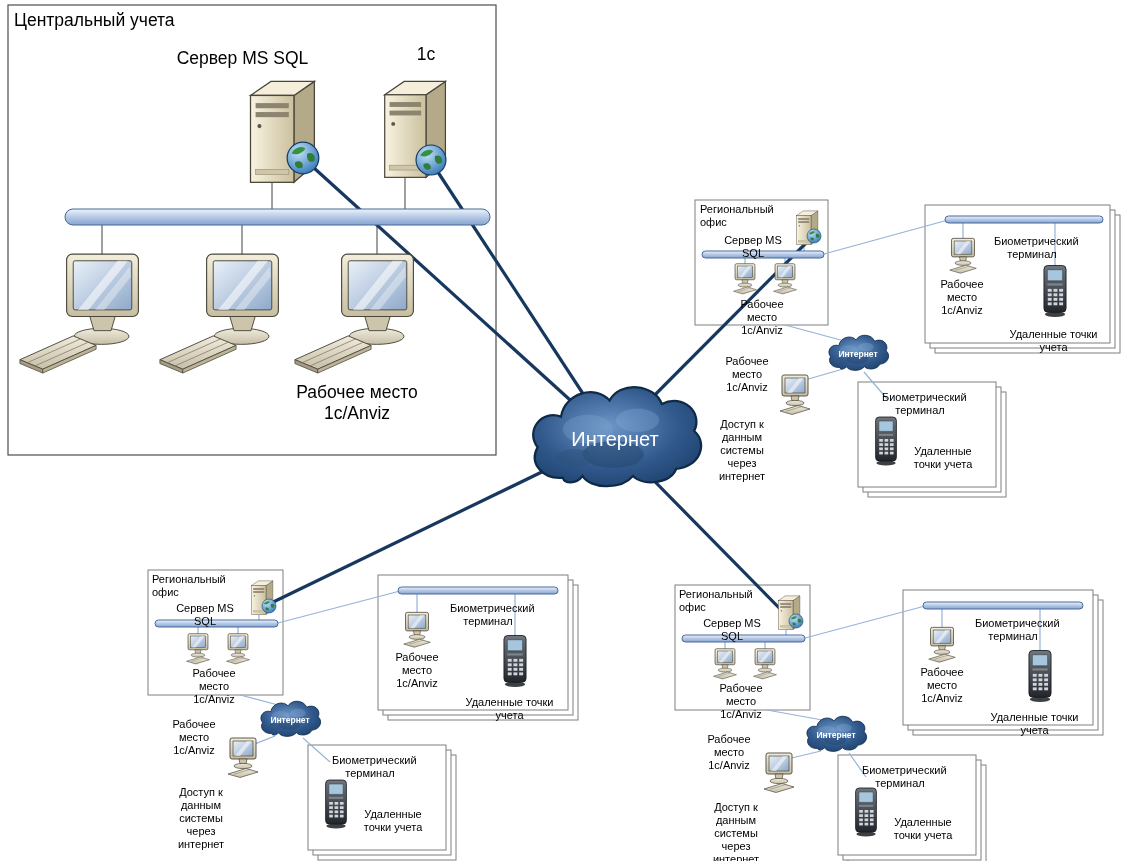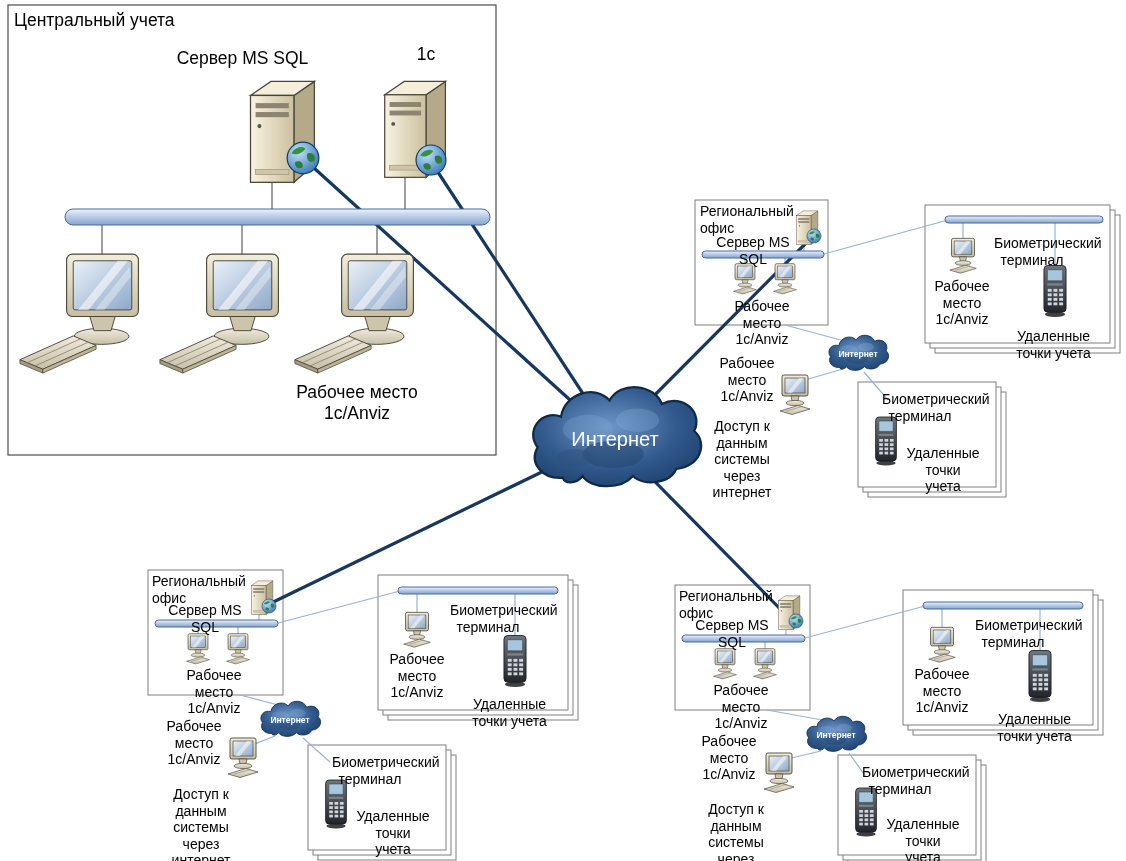--- a/index.html
+++ b/index.html
@@ -1,20 +1,20 @@
 <!DOCTYPE html>
 <html><head>
 <meta charset="utf-8">
 <style>
   html,body{margin:0;padding:0;background:#fff}
   .canvas{position:relative;width:1126px;height:861px;background:#fff;overflow:hidden;font-family:"Liberation Sans",sans-serif}
   .art{position:absolute;left:0;top:0;display:block}
   .lbl{position:absolute;color:#000;text-align:center;line-height:1.18;font-family:"Liberation Sans",sans-serif}
   .t17{font-size:17.5px}
-  .t8{font-size:14px}
+  .t8{font-size:11px}
   .left{text-align:left}
   .cloud-main{font-size:20px;color:#fff}
   .cloud-small{font-size:8.5px;color:#fff;font-weight:700}
   .ln-thin{stroke:#95b3d7;stroke-width:1.2}
   .ln-dark{stroke:#404040;stroke-width:1}
   .ln-thick{stroke:#17375e;stroke-width:3.2}
   .box{fill:#ffffff;stroke:#7f7f7f;stroke-width:1}
   .box-central{fill:#ffffff;stroke:#4d4d4d;stroke-width:1.2}
   .bus{fill:url(#gradBus);stroke:#46689a;stroke-width:1}
 </style>

